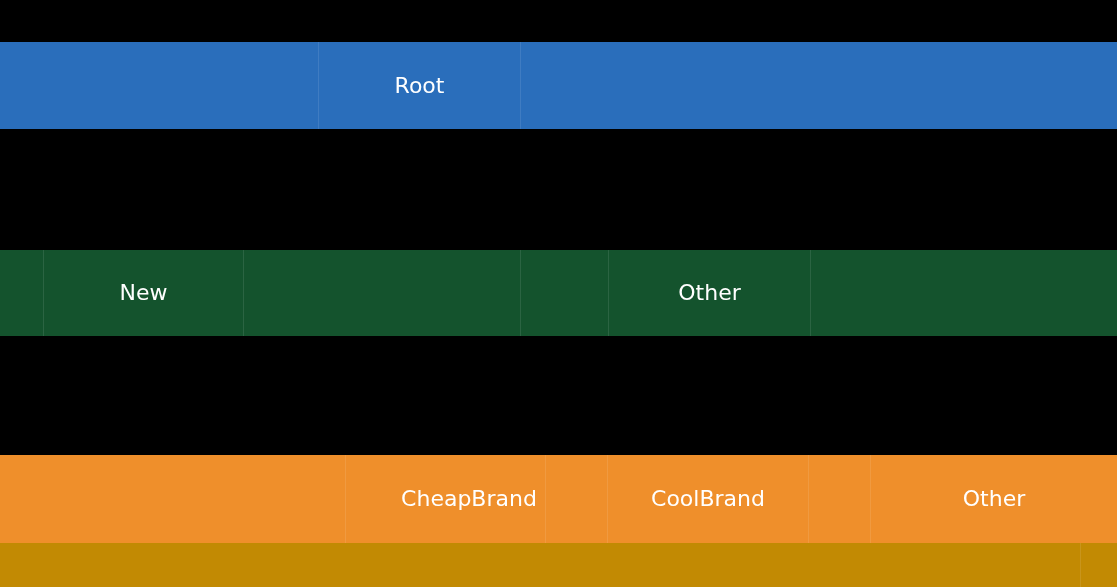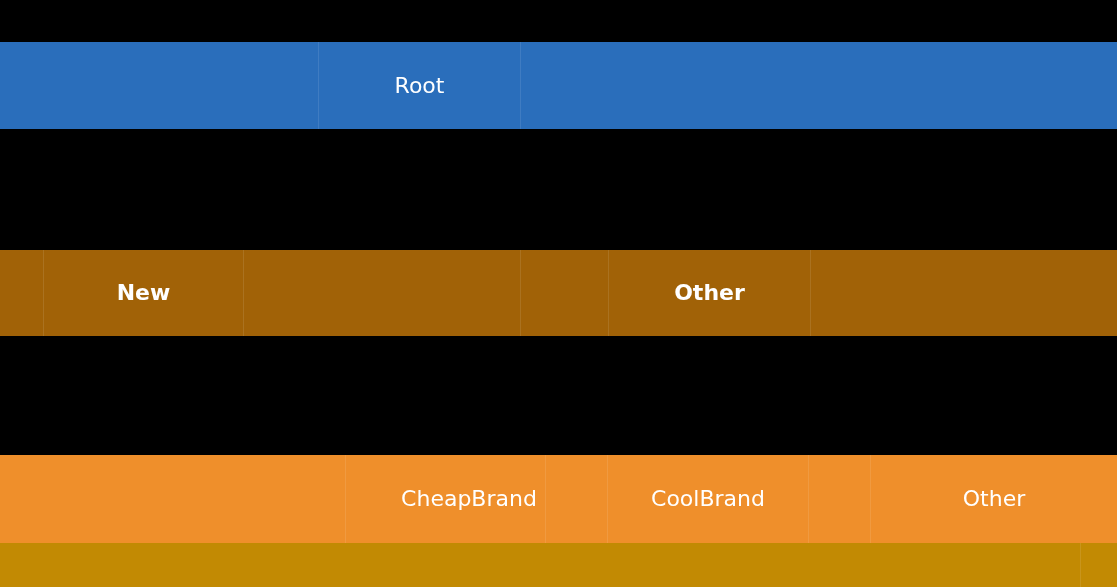--- a/index.html
+++ b/index.html
@@ -41,21 +41,21 @@
   }
   .node .label {
     pointer-events: none;
     text-align: center;
   }
   
   .node.seam-l {
     border-left: 1px solid rgba(255,255,255,0.10);
   }
   .lvl-root  { background: #2A6EBB; }
-  .lvl-cond  { background: #a16207; font-weight: bold; }
+  .lvl-cond  { background: #14532d; }
   .lvl-brand { background: #EF8F2B; }
   .lvl-leaf  { background: #C28A03; }
 </style>
 </head>
 <body>
 
 <div id="stage">
 
   <div class="level lvl-root" style="top:42px; height:87px;">
     <div class="node" style="left:0px; width:318px;"></div>

